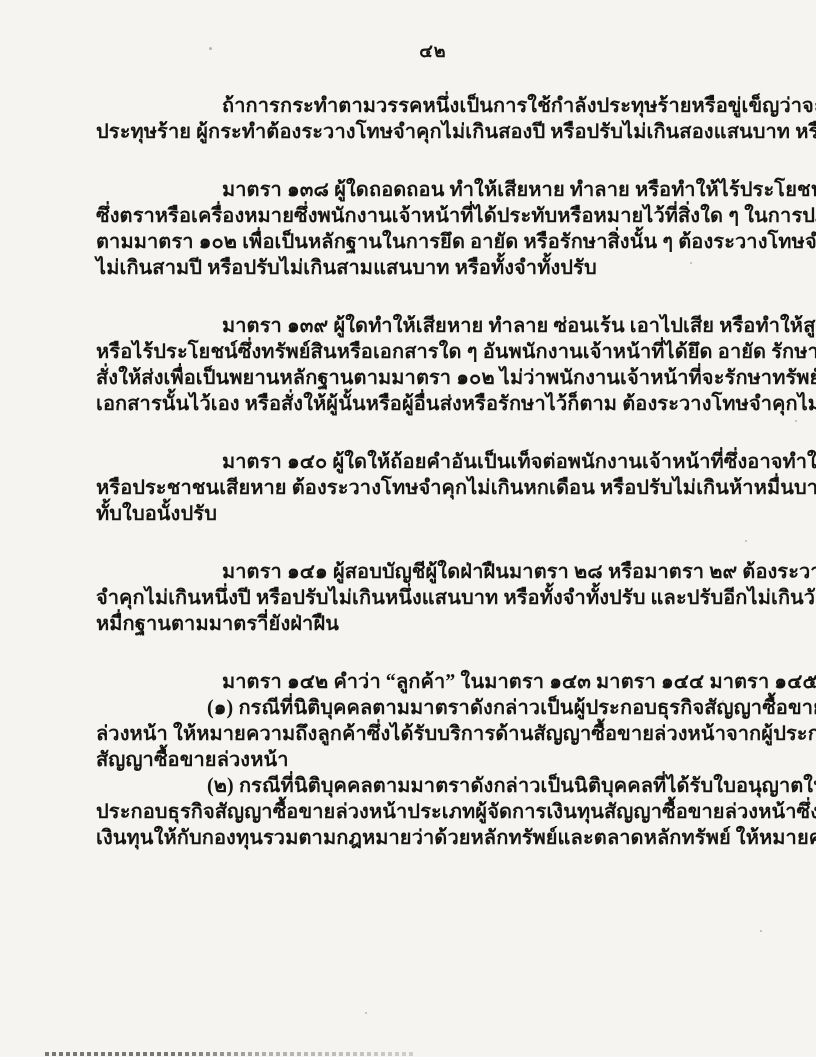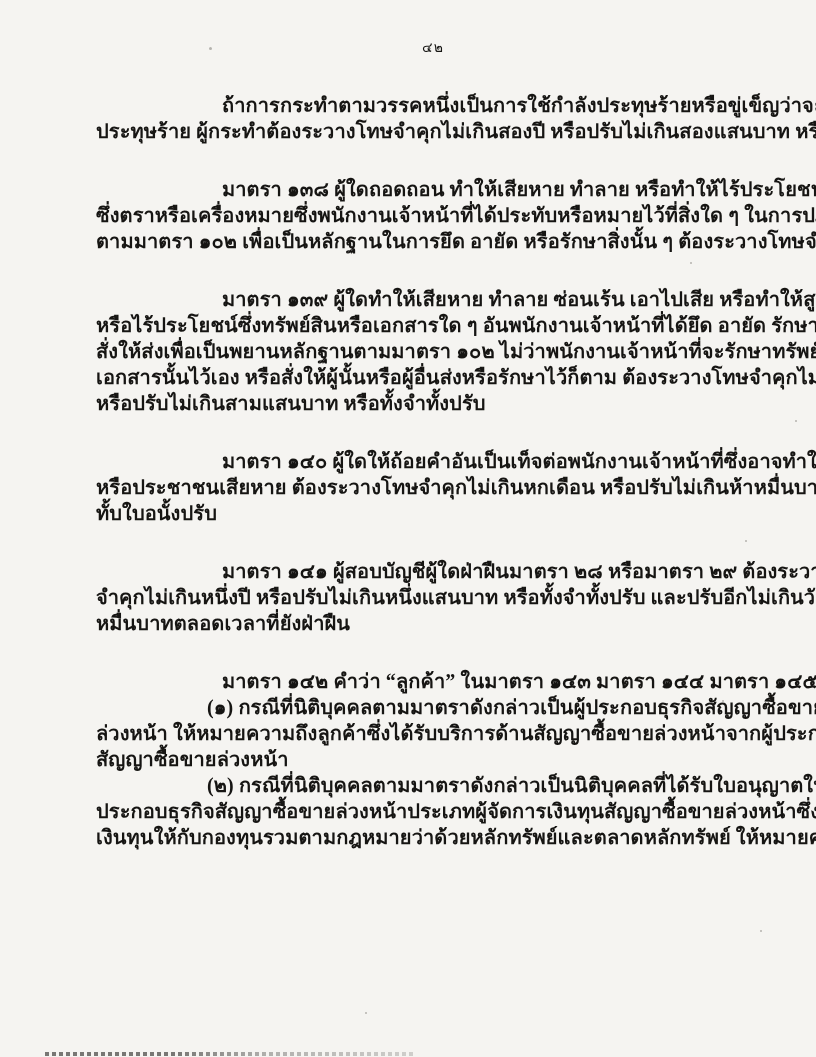--- a/index.html
+++ b/index.html
@@ -15,22 +15,22 @@
     overflow: hidden;
     font-family: "Liberation Serif", "DejaVu Sans", sans-serif;
     color: #161513;
   }
   .page-number {
     position: absolute;
     top: 36px;
     left: 403px;
     width: 60px;
     text-align: center;
-    font-size: 14px;
-    font-weight: 400;
+    font-size: 18px;
+    font-weight: 700;
     letter-spacing: 1px;
   }
   .text-block {
     position: absolute;
     top: 92px;
     left: 96px;
     width: 626px;
   }
   .paragraph {
     margin: 0 0 32px 0;
@@ -85,37 +85,37 @@
 
   <div class="text-block" id="text-block">
       <div class="paragraph">
         <div class="line indent-para">ถ้าการกระทำตามวรรคหนึ่งเป็นการใช้กำลังประทุษร้ายหรือขู่เข็ญว่าจะใช้กำลัง</div>
         <div class="line">ประทุษร้าย ผู้กระทำต้องระวางโทษจำคุกไม่เกินสองปี หรือปรับไม่เกินสองแสนบาท หรือทั้งจำ</div>
       </div>
       <div class="paragraph">
         <div class="line indent-para">มาตรา ๑๓๘  ผู้ใดถอดถอน ทำให้เสียหาย ทำลาย หรือทำให้ไร้ประโยชน์</div>
         <div class="line">ซึ่งตราหรือเครื่องหมายซึ่งพนักงานเจ้าหน้าที่ได้ประทับหรือหมายไว้ที่สิ่งใด ๆ ในการปฏิบัติหน้าที่</div>
         <div class="line">ตามมาตรา ๑๐๒ เพื่อเป็นหลักฐานในการยึด อายัด หรือรักษาสิ่งนั้น ๆ ต้องระวางโทษจำคุก</div>
+        <div class="line">ไม่เกินสามปี หรือปรับไม่เกินสามแสนบาท หรือทั้งจำทั้งปรับ</div>
       </div>
       <div class="paragraph">
         <div class="line indent-para">มาตรา ๑๓๙  ผู้ใดทำให้เสียหาย ทำลาย ซ่อนเร้น เอาไปเสีย หรือทำให้สูญหาย</div>
         <div class="line">หรือไร้ประโยชน์ซึ่งทรัพย์สินหรือเอกสารใด ๆ อันพนักงานเจ้าหน้าที่ได้ยึด อายัด รักษาไว้ หรือ</div>
         <div class="line">สั่งให้ส่งเพื่อเป็นพยานหลักฐานตามมาตรา ๑๐๒ ไม่ว่าพนักงานเจ้าหน้าที่จะรักษาทรัพย์สินหรือ</div>
         <div class="line">เอกสารนั้นไว้เอง หรือสั่งให้ผู้นั้นหรือผู้อื่นส่งหรือรักษาไว้ก็ตาม ต้องระวางโทษจำคุกไม่เกินสามปี</div>
-        <div class="line">หรือปรับไม่เกินสามแสนบาท หรือทั้งจำทั้งปรับ</div>
       </div>
       <div class="paragraph">
         <div class="line indent-para">มาตรา ๑๔๐  ผู้ใดให้ถ้อยคำอันเป็นเท็จต่อพนักงานเจ้าหน้าที่ซึ่งอาจทำให้ผู้อื่น</div>
         <div class="line">หรือประชาชนเสียหาย ต้องระวางโทษจำคุกไม่เกินหกเดือน หรือปรับไม่เกินห้าหมื่นบาท หรือ</div>
         <div class="line">ทั้บใบอนั้งปรับ</div>
       </div>
       <div class="paragraph">
         <div class="line indent-para">มาตรา ๑๔๑  ผู้สอบบัญชีผู้ใดฝ่าฝืนมาตรา ๒๘ หรือมาตรา ๒๙ ต้องระวางโทษ</div>
         <div class="line">จำคุกไม่เกินหนึ่งปี หรือปรับไม่เกินหนึ่งแสนบาท หรือทั้งจำทั้งปรับ และปรับอีกไม่เกินวันละหนึ่ง</div>
-        <div class="line">หมื่นบาทตลอดเวลาที่ยังฝ่าฝืน</div>
+        <div class="line">หมื่กฐานตามมาตราี่ยังฝ่าฝืน</div>
       </div>
       <div class="paragraph">
         <div class="line indent-para">มาตรา ๑๔๒  คำว่า “ลูกค้า” ในมาตรา ๑๔๓ มาตรา ๑๔๔ มาตรา ๑๔๕ และ</div>
         <div class="line indent-item">(๑) กรณีที่นิติบุคคลตามมาตราดังกล่าวเป็นผู้ประกอบธุรกิจสัญญาซื้อขาย</div>
         <div class="line">ล่วงหน้า ให้หมายความถึงลูกค้าซึ่งได้รับบริการด้านสัญญาซื้อขายล่วงหน้าจากผู้ประกอบธุรกิจ</div>
         <div class="line">สัญญาซื้อขายล่วงหน้า</div>
         <div class="line indent-item">(๒) กรณีที่นิติบุคคลตามมาตราดังกล่าวเป็นนิติบุคคลที่ได้รับใบอนุญาตให้</div>
         <div class="line">ประกอบธุรกิจสัญญาซื้อขายล่วงหน้าประเภทผู้จัดการเงินทุนสัญญาซื้อขายล่วงหน้าซึ่งรับจัดการ</div>
         <div class="line">เงินทุนให้กับกองทุนรวมตามกฎหมายว่าด้วยหลักทรัพย์และตลาดหลักทรัพย์ ให้หมายความ</div>
       </div>

